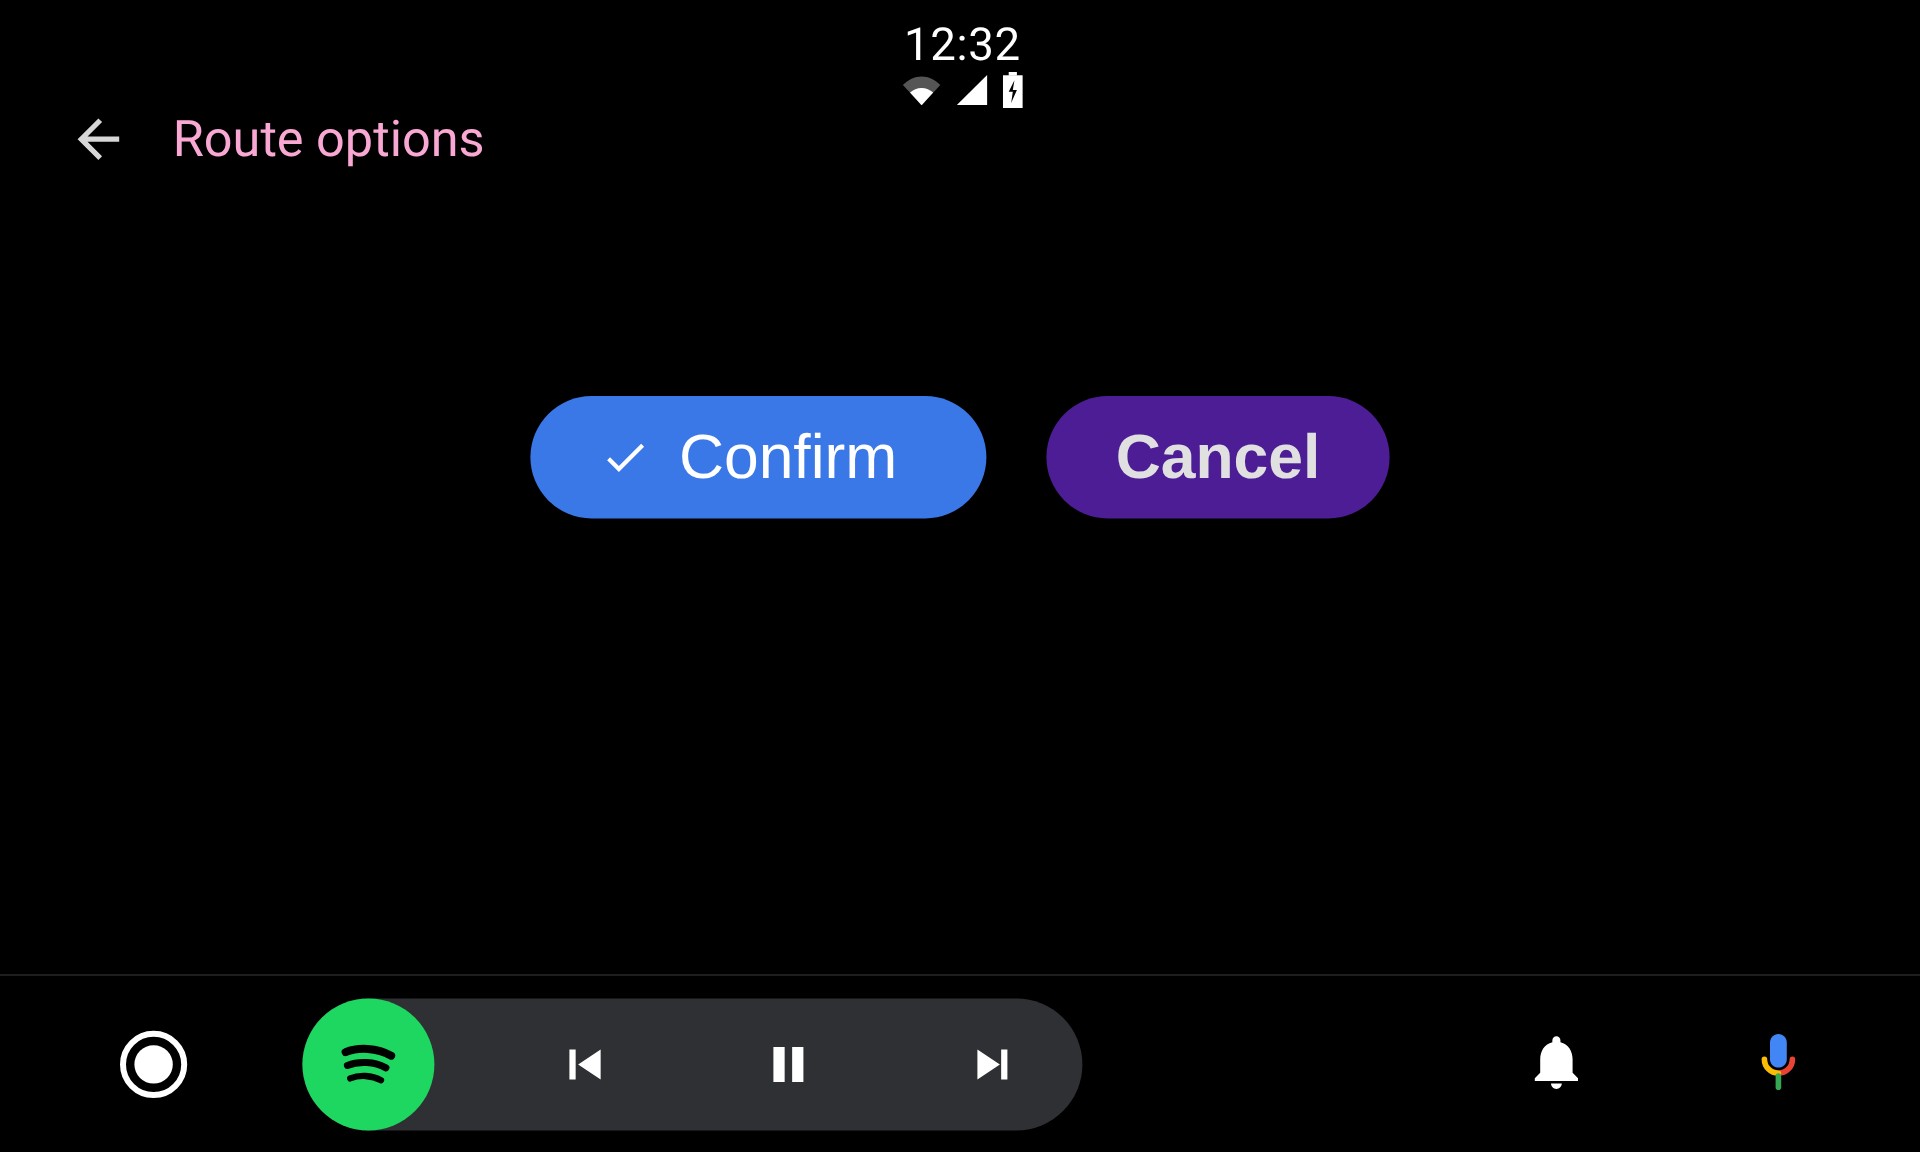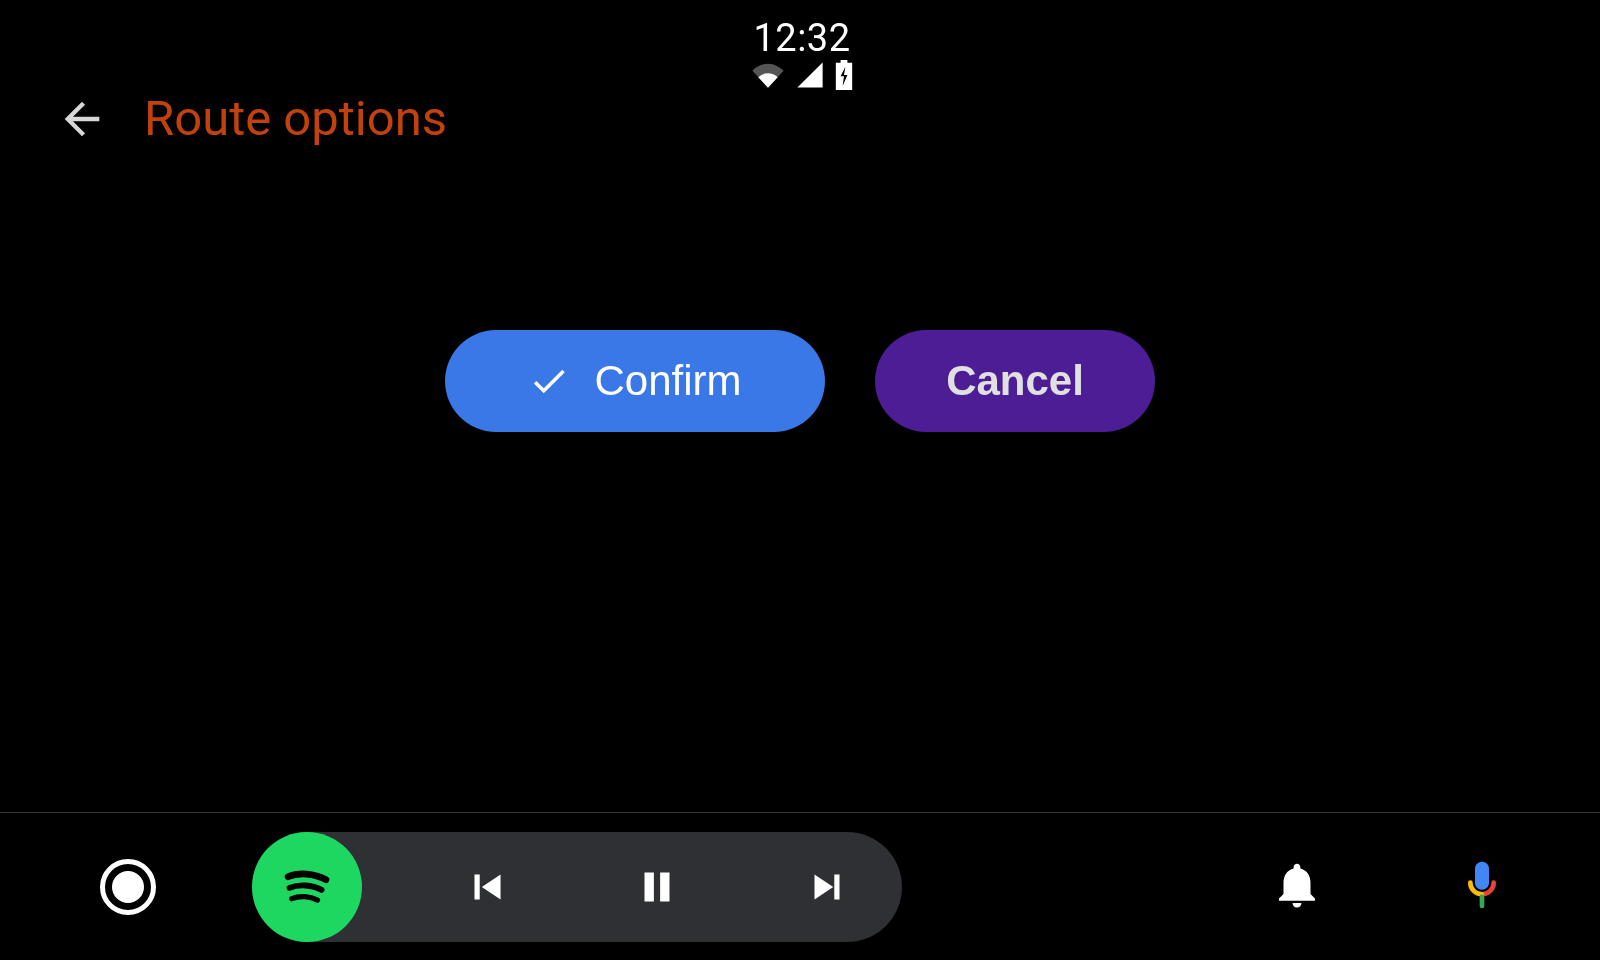--- a/index.html
+++ b/index.html
@@ -44,23 +44,23 @@
       padding: 20px 40px 20px 56px;
       gap: 36px;
     }
     .back-btn {
       display: flex;
       align-items: center;
       justify-content: center;
       cursor: pointer;
     }
     .header-title {
-      font-size: 49px;
+      font-size: 42px;
       font-weight: 400;
-      color: #c2410c;
+      color: #f9a8d4;
     }
     
     
     .content {
       position: absolute;
       top: 330px;
       left: 0;
       right: 0;
       display: flex;
       flex-direction: column;
@@ -72,26 +72,25 @@
       color: #fff;
       margin-bottom: 80px;
     }
     .button-row {
       display: flex;
       gap: 50px;
     }
     .btn {
       display: flex;
       align-items: center;
-      justify-content: center;
       gap: 24px;
       height: 102px;
       border-radius: 51px;
       border: none;
-      font-size: 42px;
+      font-size: 52px;
       font-weight: 400;
       cursor: pointer;
       padding: 0 58px;
       min-width: 280px;
     }
     .btn-primary {
       background: #3a78e7;
       color: #fff;
       min-width: 380px;
     }

